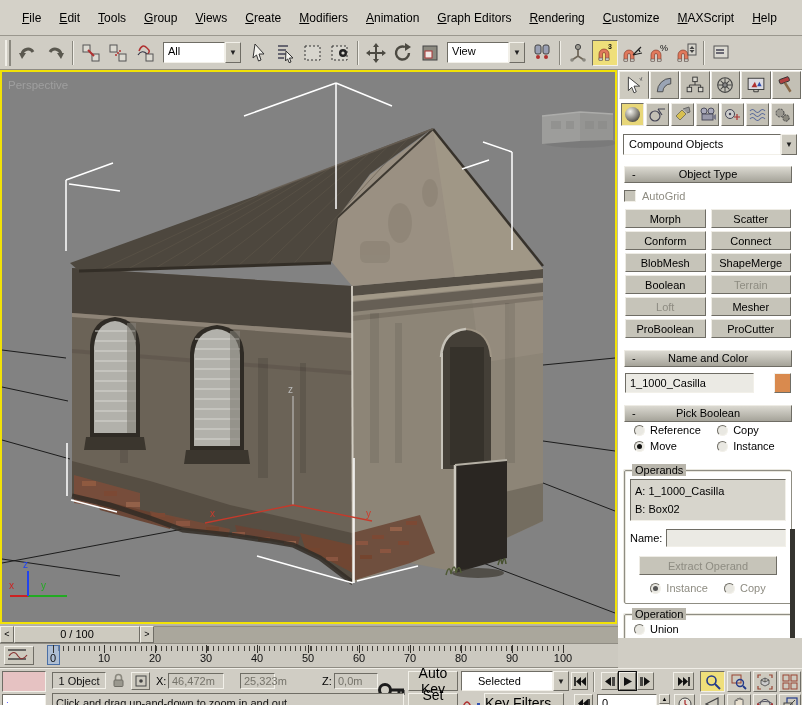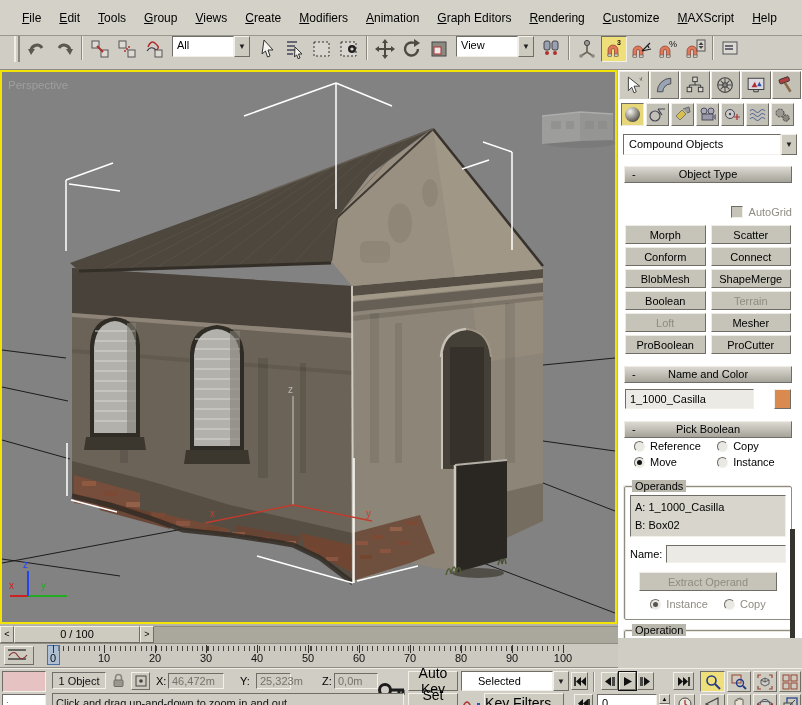--- a/index.html
+++ b/index.html
@@ -5,21 +5,21 @@
 *{box-sizing:border-box;margin:0;padding:0}
 html,body{width:802px;height:705px;overflow:hidden}
 body{font-family:"Liberation Sans",sans-serif;font-size:11px;background:#d0cdc4;color:#000}
 .raised{background:#cdcabf;border:1px solid;border-color:#f2f0e9 #6f6d65 #6f6d65 #f2f0e9}
 .raised2{background:#c6c4b9;border:1px solid;border-color:#eeece5 #6f6d65 #6f6d65 #eeece5}
 
 .menubar{height:36px;background:#d4d1c8;border-bottom:1px solid #9a978e;display:flex;align-items:center;padding-left:13px;font-size:12px}
 .menu-item{display:inline-block;padding:3px 9px;cursor:default}
 .menu-item::first-letter{text-decoration:underline}
 
-.toolbar{height:34px;background:#d0cdc4;border-bottom:1px solid #8f8c83;display:flex;align-items:flex-start;padding:0 11px;gap:1px}
+.toolbar{height:34px;background:#d0cdc4;border-bottom:1px solid #8f8c83;display:flex;align-items:center;padding:0 2px;gap:1px}
 .tb-handle{width:6px;height:26px;border-left:2px solid #f0eee7;border-right:2px solid #8a887f;margin:0 3px}
 .tb-btn{width:26px;height:26px;display:flex;align-items:center;justify-content:center;background:#d0cdc4}
 .tb-btn.active{background:#efdf7a;border:1px solid;border-color:#6f6d65 #f2f0e9 #f2f0e9 #6f6d65}
 .tb-sep{width:2px;height:24px;border-left:1px solid #8a887f;border-right:1px solid #f0eee7;margin:0 3px}
 .tb-dd{height:21px;display:flex}
 .tb-dd .field{width:62px;background:#fff;border:1px solid;border-color:#6f6d65 #f2f0e9 #f2f0e9 #6f6d65;padding:2px 4px;font-size:11px}
 .dd-arrow{width:16px;background:#cdcabf;border:1px solid;border-color:#f2f0e9 #6f6d65 #6f6d65 #f2f0e9;display:flex;align-items:center;justify-content:center;font-size:8px;color:#222}
 
 .main{display:flex;height:598px}
 .left-col{width:618px;display:flex;flex-direction:column}
@@ -46,21 +46,21 @@
 .cat-btn{width:23px;height:23px;display:flex;align-items:center;justify-content:center;background:#c3c0b5;border:1px solid;border-color:#eeece5 #6f6d65 #6f6d65 #eeece5}
 .cat-btn.active{background:#e8d779;border-color:#6f6d65 #eeece5 #eeece5 #6f6d65}
 .cmd-dd{margin:4px 5px 2px 5px;height:21px;display:flex}
 .cmd-dd .field{flex:1;background:#fff;border:1px solid;border-color:#6f6d65 #f2f0e9 #f2f0e9 #6f6d65;padding:3px 5px;font-size:11px;white-space:nowrap}
 .cmd-body{flex:1;padding:3px 10px 0 6px;overflow:hidden;position:relative}
 .rollout-hd{height:17px;background:linear-gradient(#dbd9d1,#a5a399);border:1px solid;border-color:#eeece5 #6f6d65 #6f6d65 #eeece5;position:relative;text-align:center;line-height:15px;font-size:11px;margin-top:6px}
 .rollout-hd .minus{position:absolute;left:7px;top:0}
 .ot-grid{display:grid;grid-template-columns:1fr 1fr;gap:3px 5px;padding:4px 1px 6px 1px}
 .ot-btn{height:19px;font-size:11px;display:flex;align-items:center;justify-content:center;cursor:default}
 .ot-btn.disabled{color:#8e8c82}
-.autogrid-row{display:flex;align-items:center;justify-content:flex-end;gap:6px;height:18px;margin-top:20px;color:#8e8c82}
+.autogrid-row{display:flex;align-items:center;justify-content:flex-start;gap:6px;height:18px;margin-top:4px;color:#8e8c82}
 .checkbox{width:12px;height:12px;background:#c6c4b9;border:1px solid;border-color:#6f6d65 #f2f0e9 #f2f0e9 #6f6d65}
 .name-row{display:flex;gap:20px;padding:6px 1px;align-items:flex-end}
 .name-field{flex:1;height:20px;background:#ebeae4;border:1px solid;border-color:#6f6d65 #f2f0e9 #f2f0e9 #6f6d65;padding:3px 4px;font-size:11px}
 .swatch{width:17px;height:20px;border:1px solid;border-color:#f2f0e9 #6f6d65 #6f6d65 #f2f0e9}
 .pick-btn{display:block;width:122px;height:20px;margin:8px auto 6px auto;font-size:11px}
 .radio-grid{display:grid;grid-template-columns:54% 46%;row-gap:4px;padding:2px 4px 8px 10px}
 .radio{display:flex;align-items:center;gap:5px;font-size:11px}
 .radio .rb{width:11px;height:11px;border-radius:50%;background:#e9e8e2;border:1px solid;border-color:#6f6d65 #f2f0e9 #f2f0e9 #6f6d65;position:relative}
 .radio.on .rb::after{content:"";position:absolute;left:2px;top:2px;width:5px;height:5px;border-radius:50%;background:#111}
 .radio.dis{color:#8e8c82}
@@ -687,21 +687,21 @@
   </div>
   <div class="sb-abs raised" style="left:131px;top:3px;width:19px;height:18px;display:flex;align-items:center;justify-content:center">
     <svg width="12" height="12" viewBox="0 0 12 12">
         <rect x="1" y="1" width="10" height="10" fill="none" stroke="#444"></rect>
         <circle cx="6" cy="6" r="1.8" fill="#444"></circle>
       </svg>
   </div>
   <span class="sb-abs sb-label" style="left:156px;top:6px">X:</span>
   <div class="sb-abs sb-field" style="left:168px;top:4px;width:56px;height:16px">46,472m</div>
   <span class="sb-abs sb-label" style="left:240px;top:6px">Y:</span>
-  <div class="sb-abs sb-field" style="left:256px;top:4px;width:35px;height:16px">25,323m</div>
+  <div class="sb-abs sb-field" style="left:240px;top:4px;width:35px;height:16px">25,323m</div>
   <span class="sb-abs sb-label" style="left:322px;top:6px">Z:</span>
   <div class="sb-abs sb-field" style="left:334px;top:4px;width:44px;height:16px">0,0m</div>
   <div class="sb-abs" style="left:377px;top:8px">
     <svg width="30" height="26" viewBox="0 0 30 26">
         <circle cx="8" cy="13" r="5.5" fill="none" stroke="#1c1c1c" stroke-width="3"></circle>
         <path d="M13,13 h14 M22,13 v5 M26,13 v5" stroke="#1c1c1c" stroke-width="3"></path>
       </svg>
   </div>
   <button class="sb-abs raised sb-btn" style="left:408px;top:2px;width:50px;height:20px">Auto Key</button>
   <button class="sb-abs raised sb-btn" style="left:408px;top:24px;width:50px;height:20px">Set Key</button>

